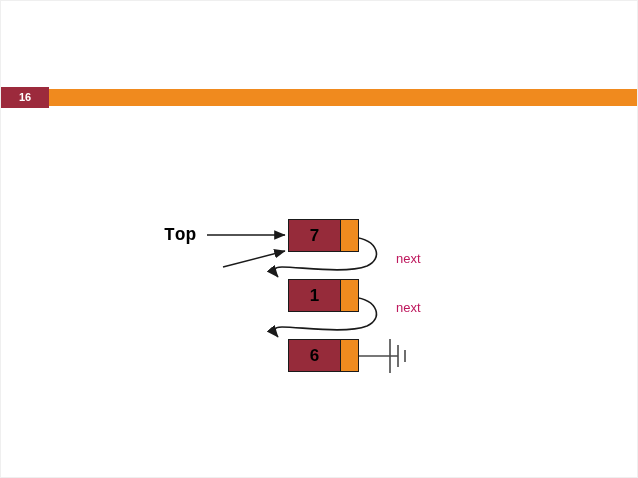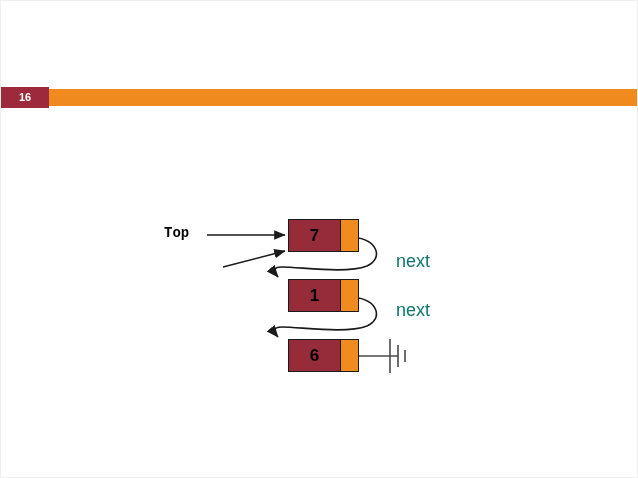--- a/index.html
+++ b/index.html
@@ -104,28 +104,28 @@
     border-right: 1.4px solid #1a1a1a;
   }
   .node .ptr-cell {
     flex: 1 1 auto;
     background: #ef8b1f;
   }
 
   .ptr-label {
     position: absolute;
     font-family: "Liberation Sans", sans-serif;
+    font-size: 13px;
+    color: #be185d;
+    white-space: nowrap;
+  }
+  .mono-label {
+    position: absolute;
+    font-family: "Liberation Mono", "DejaVu Sans Mono", monospace;
     font-size: 18px;
-    color: #0f766e;
-    white-space: nowrap;
-  }
-  .mono-label {
-    position: absolute;
-    font-family: "Liberation Mono", "DejaVu Sans Mono", monospace;
-    font-size: 14px;
     font-weight: bold;
     color: #000000;
     white-space: nowrap;
   }
 
   #arrows {
     position: absolute;
     left: 0;
     top: 0;
     width: 638px;

